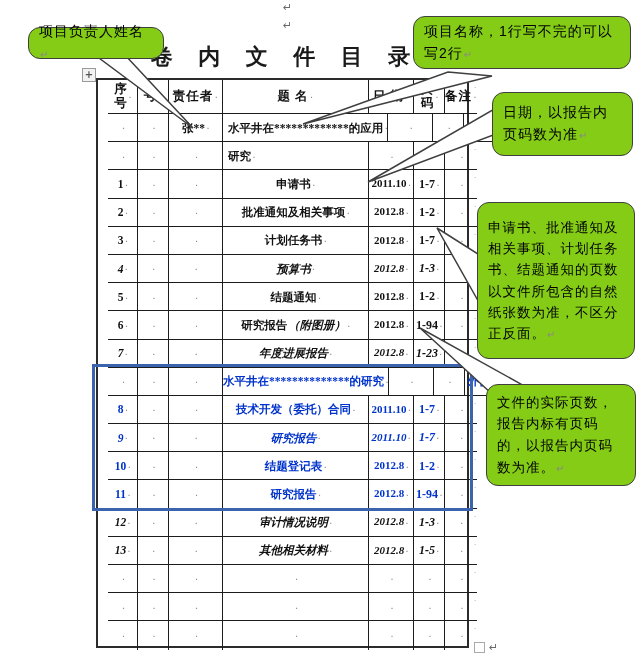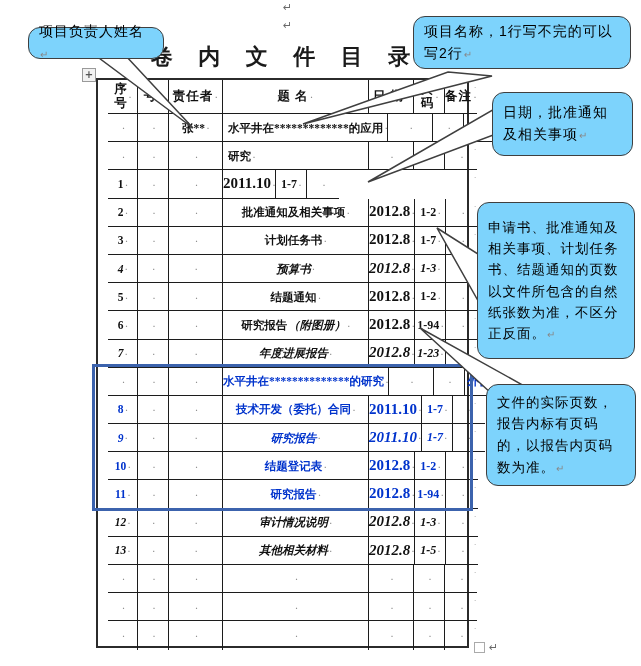--- a/index.html
+++ b/index.html
@@ -29,36 +29,36 @@
   }
   .cell {
     display:flex; align-items:center; justify-content:center;
     border-right:1px solid #1c1c1c; border-bottom:1px solid #1c1c1c;
     font-size:11.5px; font-weight:bold; color:#111; text-align:center;
     line-height:1.05; overflow:visible; white-space:nowrap;
   }
   .row .cell:last-child { border-right:none; }
   .row:last-child .cell { border-bottom:none; }
   .c0{flex:0 0 30px;margin-left:10px;} .c1{flex:0 0 31px;} .c2{flex:0 0 54px;}
-  .c3{flex:0 0 146px;} .c4{flex:0 0 45px; font-size:15px;}
+  .c3{flex:0 0 146px;} .c4{flex:0 0 45px; font-size:11px;}
   .c5{flex:0 0 31px; font-size:12px;} .c6{flex:0 0 32px;}
   .row.header .cell { font-size:12.5px; letter-spacing:1px; }
   .row.header .c0, .row.header .c5 { white-space:normal; line-height:1.1; letter-spacing:0; padding:0 6px; }
   .cell::after { content:"."; font-size:8px; color:#8b8b8b; margin-left:2px; vertical-align:1px; }
   .cell.align-left { justify-content:flex-start; padding-left:5px; text-align:left; }
   .it { font-style:italic; }
   .blue { color:#0033CC; }
   .suffix { font-style:italic; font-weight:bold; margin-left:1px; }
   
   #blue-box { position:absolute; left:92px; top:364px; width:381px; height:147px;
     border:3px solid #3c63ad; pointer-events:none; }
   
   svg.tails { position:absolute; left:0; top:0; pointer-events:none; }
   .callout {
-    position:absolute; background:#7dd3fc; border:1.6px solid #3f3f3f; border-radius:12px;
+    position:absolute; background:#84cc16; border:1.6px solid #3f3f3f; border-radius:12px;
     font-family:"Liberation Sans", sans-serif; font-size:14px; color:#000;
     display:flex; align-items:center; padding:4px 10px; line-height:1.55; letter-spacing:1px;
   }
   .callout span::after { content:"↵"; font-size:10px; color:#888; margin-left:1px; }
   #callout-leader   { left:28px;  top:27px;  width:136px; height:32px; justify-content:center; }
   #callout-name     { left:413px; top:16px;  width:218px; height:53px; }
   #callout-date     { left:492px; top:92px;  width:141px; height:64px; }
   #callout-pages    { left:477px; top:202px; width:158px; height:157px; font-size:13.5px; line-height:1.58; }
   #callout-actual   { left:486px; top:384px; width:150px; height:102px; font-size:13.5px; line-height:1.6; }
   
@@ -114,20 +114,23 @@
           <span>研究</span>
         </div>
         <div class="cell c4"></div>
         <div class="cell c5"></div>
         <div class="cell c6"></div>
       </div>
       <div class="row">
         <div class="cell c0">1</div>
         <div class="cell c1"></div>
         <div class="cell c2"></div>
+        <div class="cell c3">
+          <span>申请书</span>
+        </div>
         <div class="cell c4">2011.10</div>
         <div class="cell c5">1-7</div>
         <div class="cell c6"></div>
       </div>
       <div class="row">
         <div class="cell c0">2</div>
         <div class="cell c1"></div>
         <div class="cell c2"></div>
         <div class="cell c3">
           <span>批准通知及相关事项</span>
@@ -314,21 +317,21 @@
     <polygon points="492,394 528,388 420,328" fill="#ffffff" stroke="#3f3f3f" stroke-width="1.5"></polygon>
   </svg>
 
   <div class="callout" id="callout-leader">
     <span>项目负责人姓名</span>
   </div>
   <div class="callout" id="callout-name">
     <span>项目名称，1行写不完的可以写2行</span>
   </div>
   <div class="callout" id="callout-date">
-    <span>日期，批准通知及相关事项</span>
+    <span>日期，以报告内页码数为准</span>
   </div>
   <div class="callout" id="callout-pages">
     <span>申请书、批准通知及相关事项、计划任务书、结题通知的页数以文件所包含的自然纸张数为准，不区分正反面。</span>
   </div>
   <div class="callout" id="callout-actual">
     <span>文件的实际页数，报告内标有页码的，以报告内页码数为准。</span>
   </div>
 
   <div id="resize-handle"></div>
   <span class="pmark" id="end-mark">↵</span>

